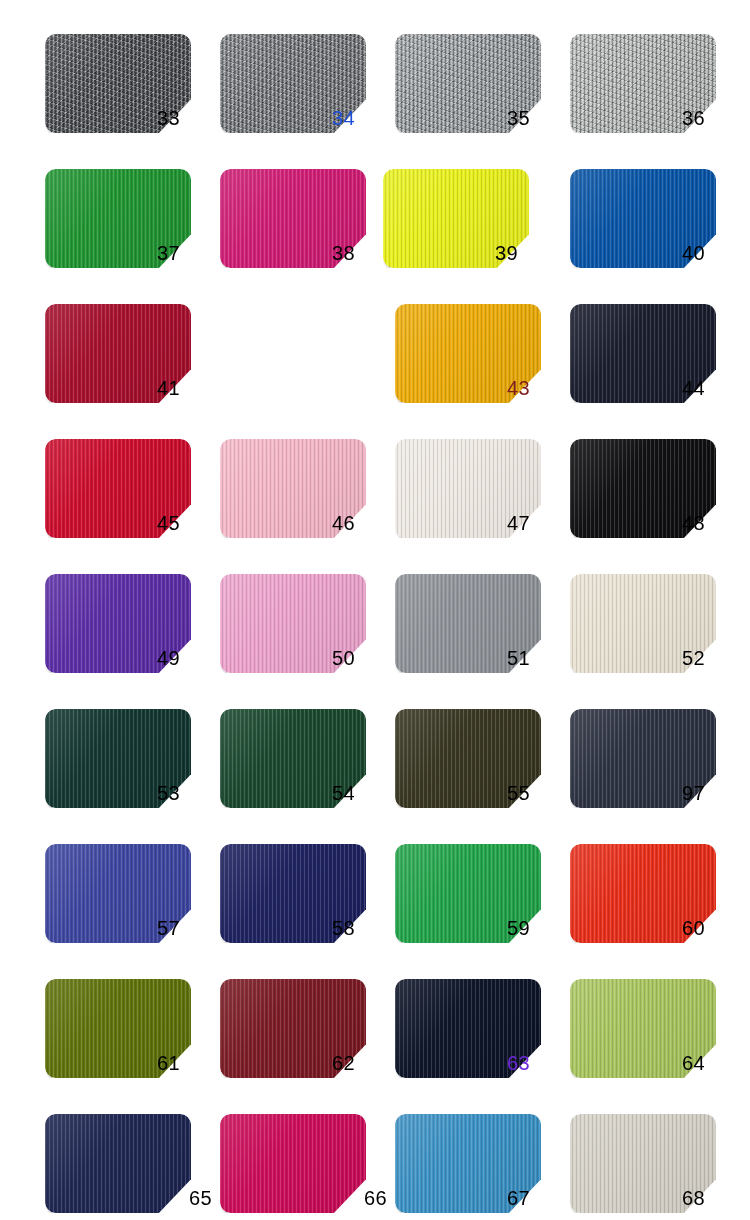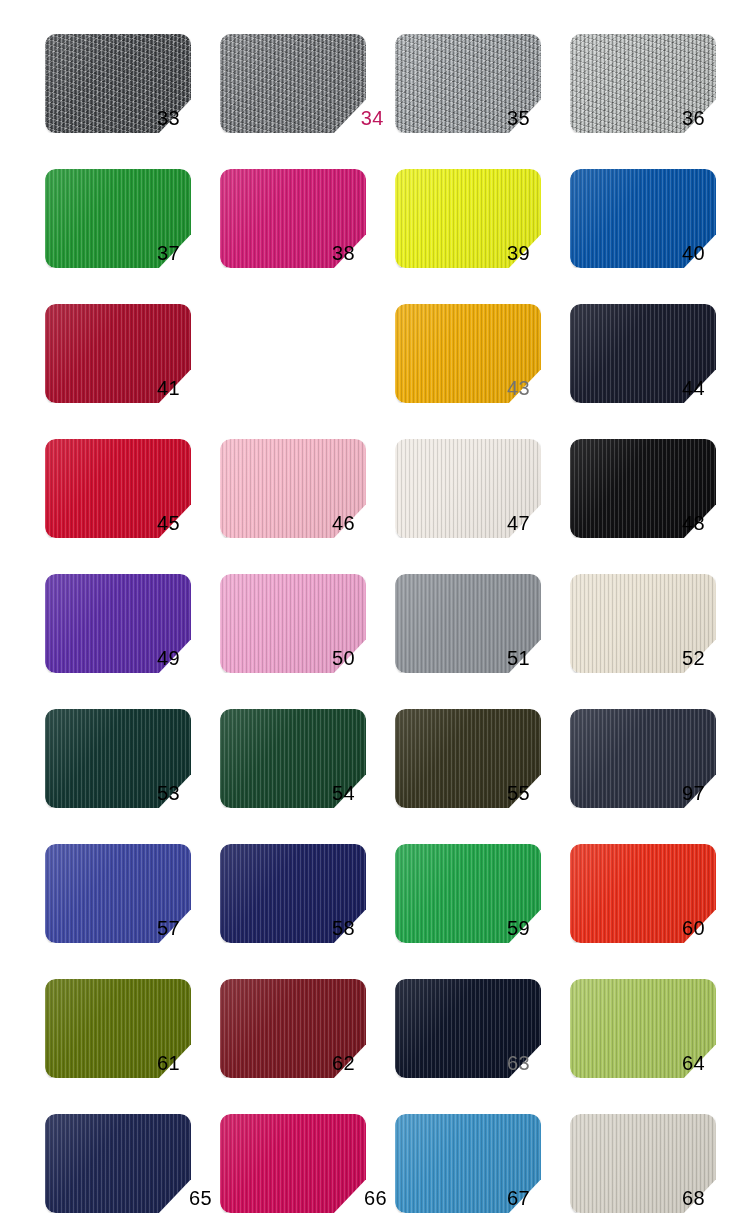--- a/index.html
+++ b/index.html
@@ -150,21 +150,21 @@
     <div class="swatch-cell" style="left: 45px; top: 12px;">
       <div class="chip tex-heather" title="dark heather grey">
         <div class="chip-inner" style="background-color: rgb(74, 77, 81);"></div>
       </div>
       <div class="swatch-number" style="color: rgb(0, 0, 0);">33</div>
     </div>
     <div class="swatch-cell" style="left: 220px; top: 12px;">
       <div class="chip tex-heather" title="medium heather grey">
         <div class="chip-inner" style="background-color: rgb(118, 121, 125);"></div>
       </div>
-      <div class="swatch-number" style="color: #be185d; text-align: right;">34</div>
+      <div class="swatch-number" style="color: #1d4ed8;">34</div>
     </div>
     <div class="swatch-cell" style="left: 395px; top: 12px;">
       <div class="chip tex-heather" title="light heather grey">
         <div class="chip-inner" style="background-color: rgb(155, 160, 164);"></div>
       </div>
       <div class="swatch-number" style="color: rgb(0, 0, 0);">35</div>
     </div>
     <div class="swatch-cell" style="left: 570px; top: 12px;">
       <div class="chip tex-heather" title="pale heather grey">
         <div class="chip-inner" style="background-color: rgb(182, 186, 185);"></div>
@@ -176,21 +176,21 @@
         <div class="chip-inner" style="background-color: rgb(31, 148, 48);"></div>
       </div>
       <div class="swatch-number" style="color: rgb(0, 0, 0);">37</div>
     </div>
     <div class="swatch-cell" style="left: 220px; top: 147px;">
       <div class="chip tex-rib" title="fuchsia pink">
         <div class="chip-inner" style="background-color: rgb(208, 27, 116);"></div>
       </div>
       <div class="swatch-number" style="color: rgb(0, 0, 0);">38</div>
     </div>
-    <div class="swatch-cell" style="left: 395px; top: 147px;">
+    <div class="swatch-cell" style="left: 383px; top: 147px;">
       <div class="chip tex-rib" title="neon yellow">
         <div class="chip-inner" style="background-color: rgb(232, 240, 25);"></div>
       </div>
       <div class="swatch-number" style="color: rgb(0, 0, 0);">39</div>
     </div>
     <div class="swatch-cell" style="left: 570px; top: 147px;">
       <div class="chip tex-rib" title="royal blue">
         <div class="chip-inner" style="background-color: rgb(6, 83, 166);"></div>
       </div>
       <div class="swatch-number" style="color: rgb(0, 0, 0);">40</div>
@@ -198,21 +198,21 @@
     <div class="swatch-cell" style="left: 45px; top: 282px;">
       <div class="chip tex-rib" title="dark crimson">
         <div class="chip-inner" style="background-color: rgb(166, 13, 43);"></div>
       </div>
       <div class="swatch-number" style="color: rgb(0, 0, 0);">41</div>
     </div>
     <div class="swatch-cell" style="left: 395px; top: 282px;">
       <div class="chip tex-rib" title="golden amber">
         <div class="chip-inner" style="background-color: rgb(236, 171, 7);"></div>
       </div>
-      <div class="swatch-number" style="color: #737373;">43</div>
+      <div class="swatch-number" style="color: #7f1d1d;">43</div>
     </div>
     <div class="swatch-cell" style="left: 570px; top: 282px;">
       <div class="chip tex-rib" title="ink navy">
         <div class="chip-inner" style="background-color: rgb(23, 26, 43);"></div>
       </div>
       <div class="swatch-number" style="color: rgb(0, 0, 0);">44</div>
     </div>
     <div class="swatch-cell" style="left: 45px; top: 417px;">
       <div class="chip tex-rib" title="red">
         <div class="chip-inner" style="background-color: rgb(204, 10, 43);"></div>
@@ -318,21 +318,21 @@
     <div class="swatch-cell" style="left: 220px; top: 957px;">
       <div class="chip tex-rib" title="dark maroon">
         <div class="chip-inner" style="background-color: rgb(122, 24, 34);"></div>
       </div>
       <div class="swatch-number" style="color: rgb(0, 0, 0);">62</div>
     </div>
     <div class="swatch-cell" style="left: 395px; top: 957px;">
       <div class="chip tex-rib" title="midnight navy">
         <div class="chip-inner" style="background-color: rgb(11, 18, 38);"></div>
       </div>
-      <div class="swatch-number" style="color: #737373;">63</div>
+      <div class="swatch-number" style="color: #6d28d9;">63</div>
     </div>
     <div class="swatch-cell" style="left: 570px; top: 957px;">
       <div class="chip tex-rib" title="apple green">
         <div class="chip-inner" style="background-color: rgb(168, 197, 94);"></div>
       </div>
       <div class="swatch-number" style="color: rgb(0, 0, 0);">64</div>
     </div>
     <div class="swatch-cell" style="left: 45px; top: 1092px;">
       <div class="chip tex-rib" title="navy">
         <div class="chip-inner" style="background-color: rgb(28, 36, 80);"></div>

